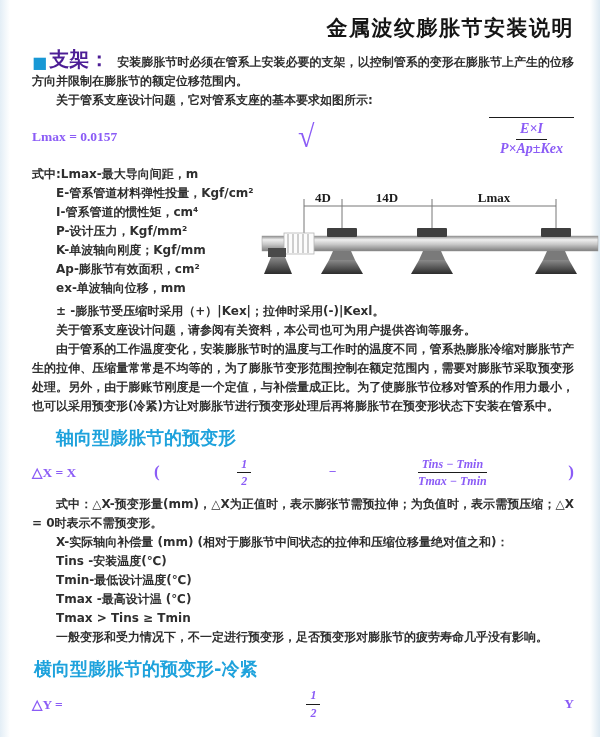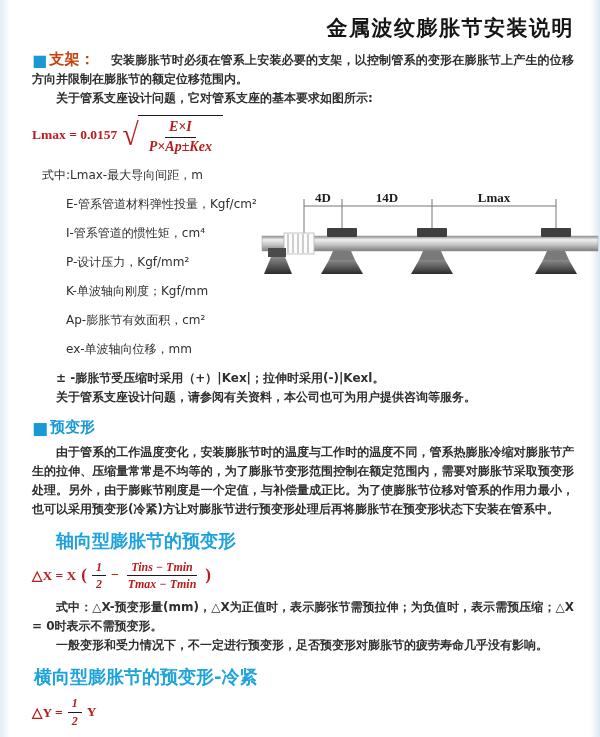--- a/index.html
+++ b/index.html
@@ -15,39 +15,39 @@
   h1.title { font-size:21px; font-weight:700; color:#151515; text-align:right;
              letter-spacing:1.5px; margin:2px 0 8px; }
 
   .para { font-size:12px; line-height:19px; font-weight:600; margin:0; text-align:justify; }
   .plain { text-align:left; }
   .indent { text-indent:24px; }
   .sub-indent { padding-left:24px; }
   .mt4 { margin-top:4px; }
 
   .marker { color:#1898d5; font-size:16px; vertical-align:-2px; margin-right:2px; font-weight:400; }
-  .sec-head { color:#c2410c; font-size:15px; font-weight:700; margin-right:16px; }
+  .sec-head { color:#4c1d95; font-size:20px; font-weight:700; margin-right:8px; }
   h2.sec-heading { font-size:15px; font-weight:700; color:#1898d5; margin:11px 0 5px; }
   h2.sec-heading .marker { font-size:17px; }
   h3.sub-heading { font-size:18px; font-weight:700; color:#1ea2dc; margin:10px 0 6px; padding-left:24px; }
   h3.sub-heading.lateral { padding-left:2px; }
 
-  .formula { display:flex; justify-content:flex-start; align-items:center; gap:5px;
-             font-family:"Liberation Serif", serif; font-weight:700; color:#b91c1c;
+  .formula { display:flex; justify-content:space-between; align-items:center; gap:5px;
+             font-family:"Liberation Serif", serif; font-weight:700; color:#8b5cf6;
              font-size:13.5px; margin:7px 0; }
   .frac { display:inline-flex; flex-direction:column; align-items:center;
           font-size:12px; line-height:1.2; font-style:italic; }
   .frac .num { border-bottom:1.4px solid #1b1b1b; padding:0 4px 1px; }
   .frac .den { padding:1px 4px 0; }
   .radical { font-size:30px; font-weight:400; line-height:0.75; margin-right:-6px; transform:scaleY(1.05); }
   .under-rad { border-top:1.6px solid #1b1b1b; padding:3px 7px 0; }
   .under-rad .frac { font-size:14px; }
   .paren { font-size:17px; font-weight:700; }
 
-  .def { font-size:12px; line-height:19px; font-weight:400; margin:10px; }
+  .def { font-size:12px; line-height:19px; font-weight:700; margin:0; }
   .def.sub { padding-left:24px; }
 
   .diagram { position:absolute; left:258px; top:190px; width:348px; height:96px; }
   .diagram svg text { font-family:"Liberation Serif", serif; font-weight:700; fill:#1d1d1d; }
 </style>
 </head>
 <body>
 
 <div class="page">
   <div class="edge left"></div>
@@ -78,21 +78,20 @@
       <p class="def sub">I-管系管道的惯性矩，cm⁴</p>
       <p class="def sub">P-设计压力，Kgf/mm²</p>
       <p class="def sub">K-单波轴向刚度；Kgf/mm</p>
       <p class="def sub">Ap-膨胀节有效面积，cm²</p>
       <p class="def sub">ex-单波轴向位移，mm</p>
     </div>
 
     <p class="para sub-indent plain mt4">± -膨胀节受压缩时采用（+）|Kex|；拉伸时采用(-)|Kexl。</p>
     <p class="para sub-indent plain">关于管系支座设计问题，请参阅有关资料，本公司也可为用户提供咨询等服务。</p>
 
-    <h2 class="sec-heading"><span class="marker">■</span><span>预变形</span></h2>
 
     <p class="para indent">由于管系的工作温度变化，安装膨胀节时的温度与工作时的温度不同，管系热膨胀冷缩对膨胀节产生的拉伸、压缩量常常是不均等的，为了膨胀节变形范围控制在额定范围内，需要对膨胀节采取预变形处理。另外，由于膨账节刚度是一个定值，与补偿量成正比。为了使膨胀节位移对管系的作用力最小，也可以采用预变形(冷紧)方让对膨胀节进行预变形处理后再将膨胀节在预变形状态下安装在管系中。</p>
 
     <h3 class="sub-heading axial">轴向型膨胀节的预变形</h3>
 
     <div class="formula f2">
       <span>△X = X</span>
       <span class="paren">(</span>
       <span class="frac">
         <span class="num">1</span>
@@ -101,20 +100,27 @@
       <span>−</span>
       <span class="frac">
         <span class="num">Tins − Tmin</span>
         <span class="den">Tmax − Tmin</span>
       </span>
       <span class="paren">)</span>
     </div>
 
     <p class="para indent">式中：△X-预变形量(mm)，△X为正值时，表示膨张节需预拉伸；为负值时，表示需预压缩；△X = 0时表示不需预变形。</p>
 
+    <div class="defs">
+      <p class="def sub">X-实际轴向补偿量 (mm) (相对于膨胀节中间状态的拉伸和压缩位移量绝对值之和)：</p>
+      <p class="def sub">Tins -安装温度(℃)</p>
+      <p class="def sub">Tmin-最低设计温度(℃)</p>
+      <p class="def sub">Tmax -最高设计温 (℃)</p>
+      <p class="def sub">Tmax &gt; Tins ≥ Tmin</p>
+    </div>
 
     <p class="para sub-indent plain">一般变形和受力情况下，不一定进行预变形，足否预变形对膨胀节的疲劳寿命几乎没有影响。</p>
 
     <h3 class="sub-heading lateral">横向型膨胀节的预变形-冷紧</h3>
 
     <div class="formula f3">
       <span>△Y =</span>
       <span class="frac">
         <span class="num">1</span>
         <span class="den">2</span>

